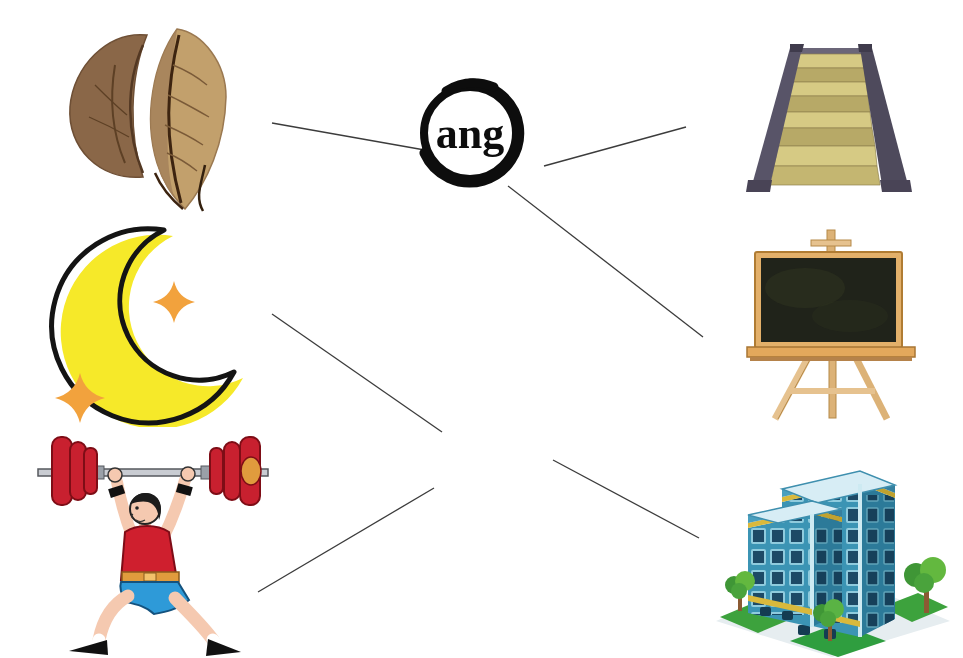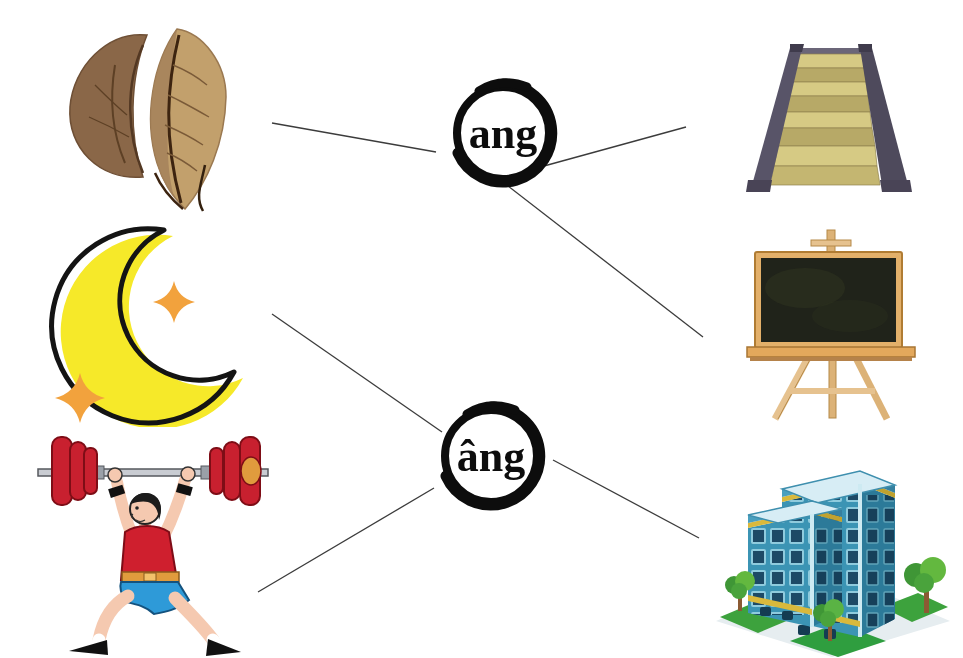--- a/index.html
+++ b/index.html
@@ -212,33 +212,24 @@
       </g>
       <g>
         <rect x="212" y="146" width="5" height="24" fill="#8b5a33"></rect>
         <circle cx="204" cy="132" r="12" fill="#3f9636"></circle>
           <circle cx="221" cy="127" r="13" fill="#63b83f"></circle>
           <circle cx="212" cy="140" r="10" fill="#4aa33c"></circle>
       </g>
     </svg>
   </div>
 
-  <div class="sound" style="left:443px;top:71px;">
+  <div class="sound" style="left:410px;top:71px;">
     <svg width="120" height="124" viewBox="0 0 120 124">
       <circle cx="60" cy="62" r="46" fill="#ffffff" stroke="#0d0d0d" stroke-width="8"></circle>
       <path d="M 60,13 A 49,49 0 1 1 15,82" fill="none" stroke="#0d0d0d" stroke-width="11" stroke-linecap="round"></path>
       <path d="M 36,20 Q 58,6 84,16" fill="none" stroke="#0d0d0d" stroke-width="9" stroke-linecap="round"></path>
       <path d="M 30,34 L 38,40" stroke="#ffffff" stroke-width="2"></path>
       <text x="60" y="77" text-anchor="middle" font-size="44" fill="#0d0d0d">ang</text>
     </svg>
   </div>
 
-  <div class="sound" style="left:431px;top:394px;">
-    <svg width="120" height="124" viewBox="0 0 120 124">
-      <circle cx="60" cy="62" r="46" fill="#ffffff" stroke="#0d0d0d" stroke-width="8"></circle>
-      <path d="M 60,13 A 49,49 0 1 1 15,82" fill="none" stroke="#0d0d0d" stroke-width="11" stroke-linecap="round"></path>
-      <path d="M 36,20 Q 58,6 84,16" fill="none" stroke="#0d0d0d" stroke-width="9" stroke-linecap="round"></path>
-      <path d="M 30,34 L 38,40" stroke="#ffffff" stroke-width="2"></path>
-      <text x="60" y="77" text-anchor="middle" font-size="44" fill="#0d0d0d">âng</text>
-    </svg>
-  </div>
 
 </div>
 
 </body></html>

